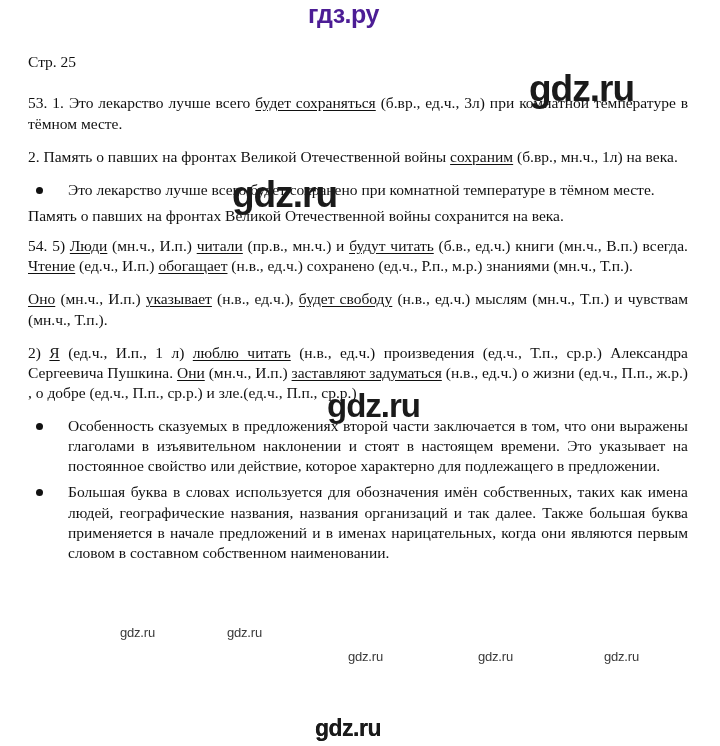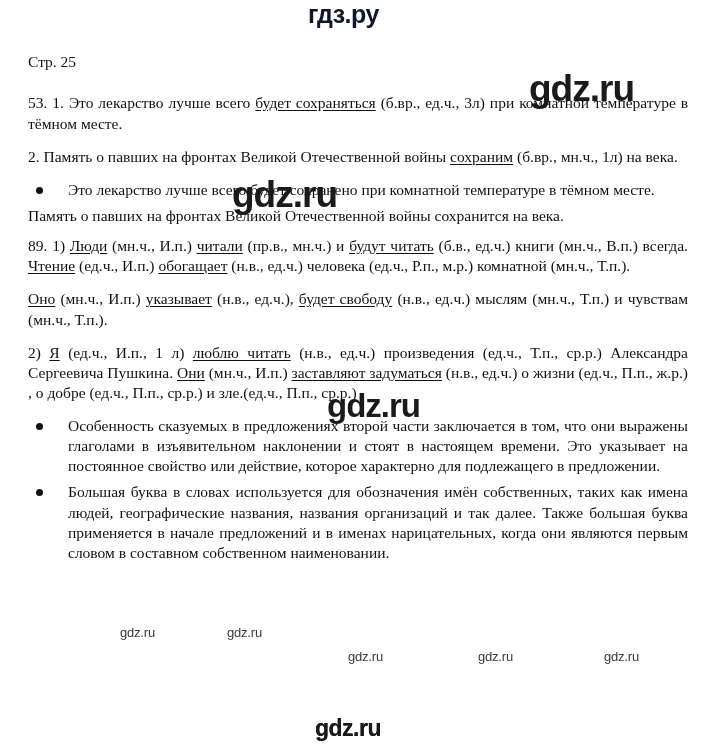--- a/index.html
+++ b/index.html
@@ -24,21 +24,21 @@
   .site-logo {
     position: absolute;
     top: 2px;
     left: 0;
     width: 687px;
     text-align: center;
     font-family: "Liberation Sans", "DejaVu Sans", sans-serif;
     font-weight: bold;
     font-size: 25px;
     letter-spacing: -0.5px;
-    color: #0f172a;
+    color: #4c1d95;
     line-height: 1;
   }
 
   
   .wm {
     position: absolute;
     font-family: "Liberation Sans", "DejaVu Sans", sans-serif;
     font-weight: bold;
     color: #1a1a1a;
     white-space: nowrap;
@@ -130,22 +130,22 @@
       <span>2.</span>
       <span>Память о павших на фронтах Великой Отечественной войны </span><u class="ul">сохраним</u><span> (б.вр., мн.ч., 1л) на века.</span>
     </p>
 
     <ul class="bullets">
       <li>Это лекарство лучше всего будет сохранено при комнатной температуре в тёмном месте.</li>
     </ul>
     <p class="plain-line">Память о павших на фронтах Великой Отечественной войны сохранится на века.</p>
 
     <p class="para gap-before">
-      <span>89. 1)</span>
-      <span class="seg-host"><u class="ul">Люди</u><span> (мн.ч., И.п.) </span><u class="ul">читали</u><span> (пр.в., мн.ч.) и </span><u class="ul">будут читать</u><span> (б.в., ед.ч.) книги (мн.ч., В.п.) всегда. </span><u class="ul">Чтение</u><span> (ед.ч., И.п.) </span><u class="ul">обогащает</u><span> (н.в., ед.ч.) человека (ед.ч., Р.п., м.р.) комнатной (мн.ч., Т.п.).</span></span>
+      <span>54. 5)</span>
+      <span class="seg-host"><u class="ul">Люди</u><span> (мн.ч., И.п.) </span><u class="ul">читали</u><span> (пр.в., мн.ч.) и </span><u class="ul">будут читать</u><span> (б.в., ед.ч.) книги (мн.ч., В.п.) всегда. </span><u class="ul">Чтение</u><span> (ед.ч., И.п.) </span><u class="ul">обогащает</u><span> (н.в., ед.ч.) сохранено (ед.ч., Р.п., м.р.) знаниями (мн.ч., Т.п.).</span></span>
     </p>
 
     <p class="para gap-before">
       <span class="seg-host"><u class="ul">Оно</u><span> (мн.ч., И.п.) </span><u class="ul">указывает</u><span> (н.в., ед.ч.), </span><u class="ul">будет свободу</u><span> (н.в., ед.ч.) мыслям (мн.ч., Т.п.) и чувствам (мн.ч., Т.п.).</span></span>
     </p>
 
     <p class="para gap-before">
       <span>2)</span>
       <span class="seg-host"><u class="ul">Я</u><span> (ед.ч., И.п., 1 л) </span><u class="ul">люблю читать</u><span> (н.в., ед.ч.) произведения (ед.ч., Т.п., ср.р.) Александра Сергеевича Пушкина. </span><u class="ul">Они</u><span> (мн.ч., И.п.)  </span><u class="ul">заставляют задуматься</u><span> (н.в., ед.ч.) о жизни (ед.ч., П.п., ж.р.) , о добре (ед.ч., П.п., ср.р.) и зле.(ед.ч., П.п., ср.р.)</span></span>
     </p>

